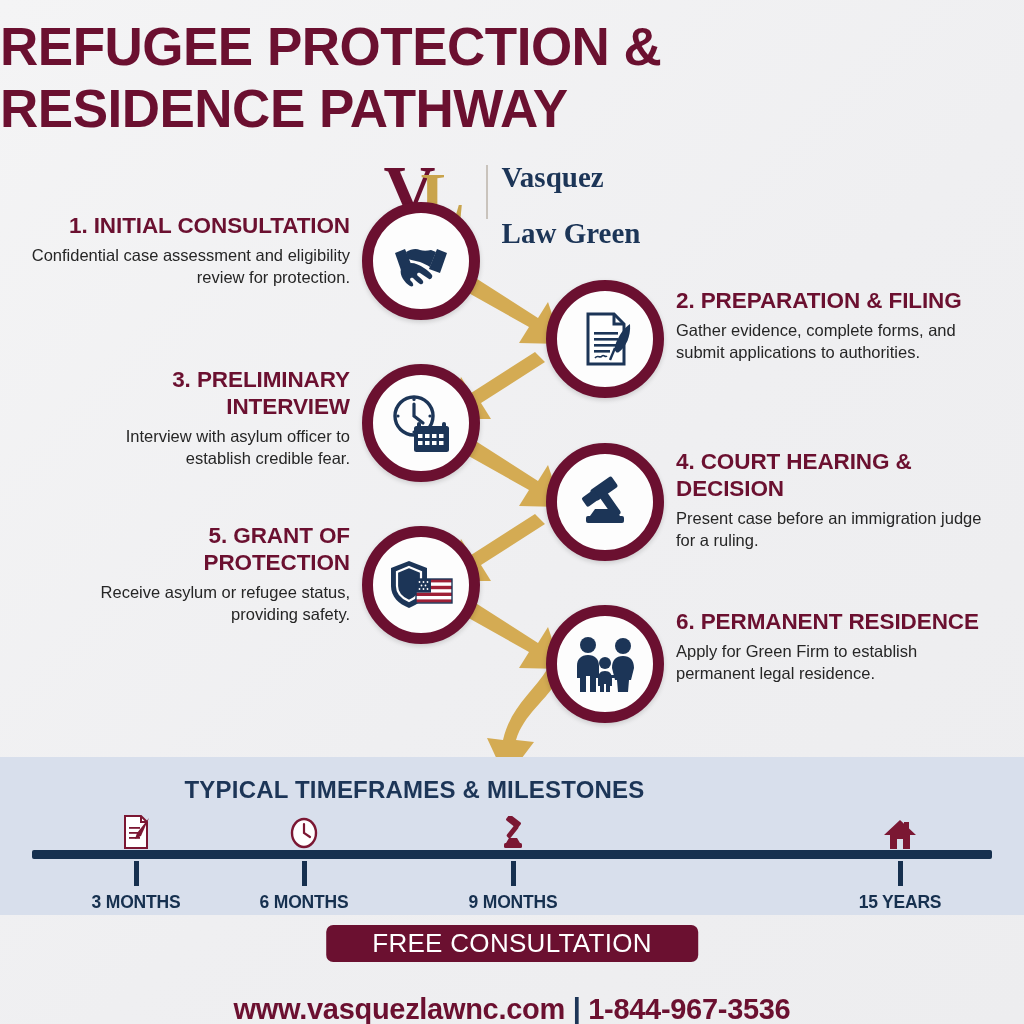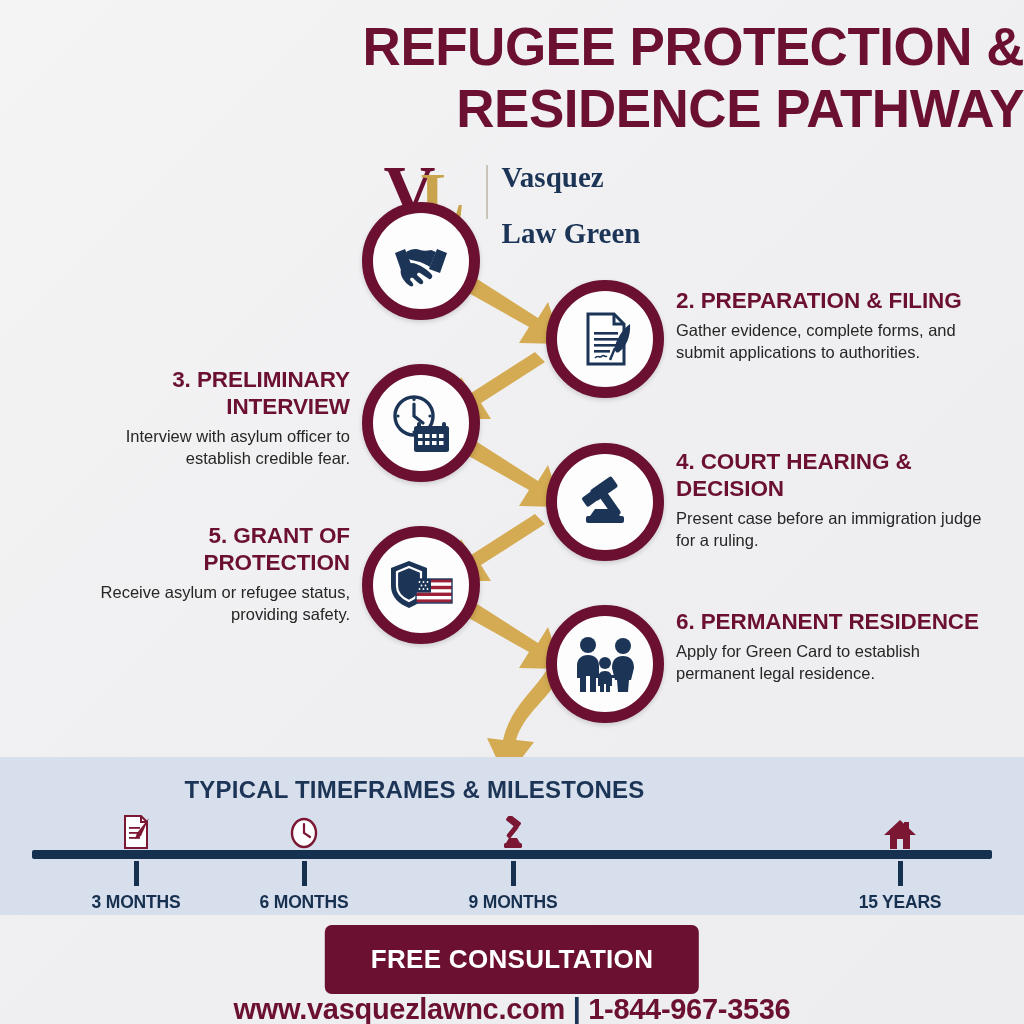--- a/index.html
+++ b/index.html
@@ -9,21 +9,21 @@
     background: #F2F2F2;
     overflow: hidden;
   }
   #page {
     position: relative;
     width: 1024px; height: 1024px;
     background: linear-gradient(135deg,#F4F4F5 0%,#EFEFF1 55%,#EDEDEF 100%);
   }
 
   
-  #title-block { position:absolute; top:16px; left:0; width:1024px; text-align:right; }
+  #title-block { position:absolute; top:16px; left:0; width:1024px; text-align:left; }
   .title-line {
     font-family: "Liberation Sans", sans-serif;
     font-weight: 700;
     font-size: 53px;
     letter-spacing: -0.5px;
     line-height: 62px;
     color: #6B1030;
     text-transform: uppercase;
   }
 
@@ -89,21 +89,21 @@
   .tl-tick { width:5px; height:25px; background:#16304F; margin:11px auto 0; }
   .tl-label {
     margin-top:6px; font-weight:700; font-size:17.5px; color:#16304F;
     letter-spacing:-0.2px; white-space:nowrap;
   }
 
   
   #cta {
     position:absolute; left:50%; transform:translateX(-50%); top:925px;
     background:#6B1030; color:#FFFFFF; border-radius:7px;
-    padding:19px 46px; font-weight:700; font-size:26px; letter-spacing:0.3px;
+    padding:3px 46px; font-weight:400; font-size:26px; letter-spacing:0.3px;
   }
   #contact {
     position:absolute; left:0; top:993px; width:1024px; text-align:center;
     font-weight:700; font-size:29px; color:#6B1030; letter-spacing:-0.3px;
   }
   #contact .sep { color:#1C3557; font-weight:700; }
 </style>
 </head>
 <body>
 
@@ -147,20 +147,24 @@
     <span>
       <svg width="64" height="64" viewBox="0 0 64 64">
         <g fill="#1C3557">
           <path d="M6,24 L16,20 L24,40 L13,44 Z"></path>
           <path d="M58,24 L48,20 L40,40 L51,44 Z"></path>
           <path d="M17,23 C22,20 27,19 31,21 C34,22 38,22 42,21 L47,23 L41,38 C38,36 34,34 31,33 C27,32 22,31 19,30 Z"></path>
           <path d="M22,34 C26,34 31,36 35,39 C38,41 41,43 43,46 C44,48 42,51 40,50 C37,48 34,46 31,44 C29,43 27,45 29,47 C31,49 33,50 34,52 C35,54 33,56 31,55 C28,53 26,51 24,49 C22,48 20,50 22,52 C23,53 24,54 24,55 C25,57 23,58 21,57 C18,55 16,53 14,50 C12,47 11,43 12,40 Z"></path>
         </g>
       </svg>
     </span>
+  </div>
+  <div class="step-text t-right" style="left:30px; top:212px; width:320px;">
+    <div class="step-title">1. INITIAL CONSULTATION</div>
+    <div class="step-desc">Confidential case assessment and eligibility review for protection.</div>
   </div>
 
   <div class="circle" style="left:546px; top:280px;">
     <span>
       <svg width="62" height="62" viewBox="0 0 62 62">
         <g fill="none" stroke="#1C3557" stroke-width="3">
           <path d="M14,6 H40 L50,16 V56 H14 Z" fill="#FFFFFF"></path>
           <path d="M40,6 V16 H50"></path>
         </g>
         <g fill="#1C3557">
@@ -279,21 +283,21 @@
           <path d="M52,22 C59,22 63,26 63,34 L60,46 L58,46 L57,58 L47,58 L46,46 L44,46 L41,34 C41,26 45,22 52,22 Z"></path>
 
           <rect x="25" y="40" width="6" height="3" rx="1.5"></rect>
           <rect x="38" y="41" width="7" height="3" rx="1.5"></rect>
         </g>
       </svg>
     </span>
   </div>
   <div class="step-text t-left" style="left:676px; top:608px; width:308px;">
     <div class="step-title">6. PERMANENT RESIDENCE</div>
-    <div class="step-desc">Apply for Green Card to establish permanent legal residence.</div>
+    <div class="step-desc">Apply for Green Firm to establish permanent legal residence.</div>
   </div>
 
   <div id="timeline">
     <div id="timeline-title">TYPICAL TIMEFRAMES &amp; MILESTONES</div>
     <div id="timeline-axis"></div>
 
     <div class="tl-item" style="left:136px; top:53px;">
       <div class="tl-icon">
         <svg width="30" height="36" viewBox="0 0 30 36">
           <path d="M4,2 H20 L26,8 V34 H4 Z" fill="#FFFFFF" stroke="#7B1733" stroke-width="2"></path>

